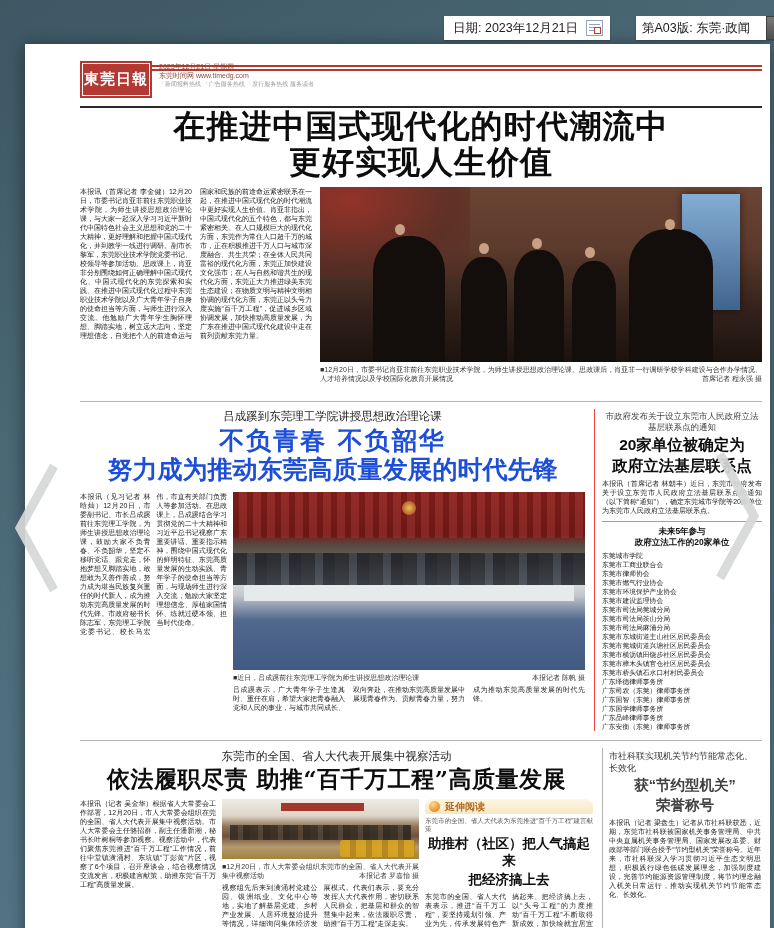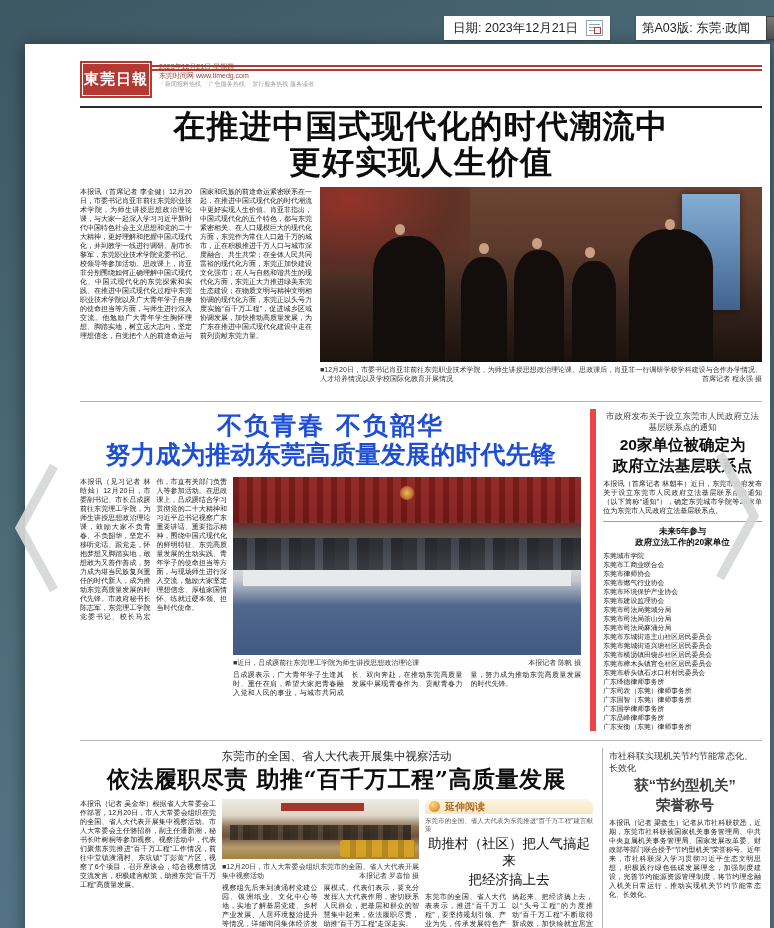--- a/index.html
+++ b/index.html
@@ -54,21 +54,21 @@
     background:linear-gradient(180deg,#6b4434 0%,#5c3a2c 35%,#33221b 70%,#1c120e 100%);}
   .p1-banner{position:absolute;left:0;top:0;width:34%;height:50%;
     background:radial-gradient(ellipse at 20% 15%,rgba(150,50,40,.95),rgba(92,42,34,.7) 60%,rgba(92,42,34,0));}
   .p1-screen{position:absolute;right:5%;top:4%;width:13%;height:66%;
     background:linear-gradient(180deg,#85aed4,#3f648f);box-shadow:0 0 8px rgba(0,0,0,.5);}
   .p1-f{position:absolute;bottom:0;background:#130e0b;border-radius:45% 45% 4% 4% / 28% 28% 0 0;}
   .p1-face{position:absolute;width:10px;height:11px;border-radius:50%;background:#c9a083;}
   
   .a2-region{display:flex;}
   .a2-main{width:505px;min-width:0;}
-  .a2-right{width:160px;margin-left:9px;padding-left:7px;border-left:6px solid #ef4444;}
+  .a2-right{width:160px;margin-left:9px;padding-left:7px;border-left:1px solid #ef4444;}
   .a2-kicker{font-size:11.5px;}
   .a2-h1,.a2-h2{text-align:center;font-family:"DejaVu Serif",serif;font-weight:bold;color:#1d4ed8;}
   .a2-h1{font-size:25px;line-height:29px;margin-top:2px;letter-spacing:2px;}
   .a2-h2{font-size:25px;line-height:30px;}
   .a2-row{display:flex;gap:6px;margin-top:7px;}
   .a2-text{width:147px;height:224px;column-count:2;column-gap:6px;}
   .a2-photoblock{flex:1;min-width:0;}
   .photo2{height:178px;position:relative;overflow:hidden;
     background:linear-gradient(180deg,#8e211d 0%,#7e1b18 24%,#554b44 30%,#6a625a 38%,#d6d9dc 52%,#c2c8ce 58%,#51678c 72%,#415a83 100%);}
   .photo2::before{content:"";position:absolute;left:0;right:0;top:0;height:26%;
@@ -105,21 +105,21 @@
     background:repeating-linear-gradient(90deg,#d8a41f 0 10px,#b7871a 10px 16px);}
   .a3-bottom{column-count:2;column-gap:6px;height:56px;margin-top:3px;}
   
   .extend{flex:1;min-width:0;}
   .ext-head{display:flex;align-items:center;gap:5px;height:15px;padding:0 4px;
     background:linear-gradient(#fdf6e3,#f7e8c4);border-radius:8px 8px 2px 2px;}
   .ext-icon{width:11px;height:11px;border-radius:50%;flex:none;
     background:radial-gradient(circle at 35% 30%,#ffd98a,#e8912c 70%,#c4701d);}
   .ext-label{font-size:10px;font-weight:bold;color:#b26a1f;}
   .ext-kicker{font-size:6.5px;line-height:8px;color:#555;margin-top:3px;text-align:justify;}
-  .ext-h{text-align:center;font-family:"DejaVu Serif",serif;font-weight:normal;font-size:13.5px;line-height:17px;color:#0d0d0d;margin-top:2px;}
+  .ext-h{text-align:center;font-family:"DejaVu Serif",serif;font-weight:bold;font-size:13.5px;line-height:17px;color:#0d0d0d;margin-top:2px;}
   .ext-body{column-count:2;column-gap:6px;height:72px;margin-top:4px;}
   
   .sb2-kicker{font-size:9px;line-height:12px;color:#333;margin-top:2px;}
   .sb2-h{text-align:center;font-weight:bold;font-size:14.5px;line-height:18px;color:#404040;margin-top:2px;}
   .sb2-body{margin-top:4px;}
   
   .chev{position:absolute;z-index:8;cursor:pointer;}
   .chev svg{display:block;}
 </style>
 </head>
@@ -178,20 +178,21 @@
           <span class="credit">首席记者 程永强 摄</span>
         </div>
       </div>
     </div>
   </div>
 
   <hr class="rule">
 
   <div class="a2-region">
     <div class="a2-main">
+      <div class="kicker a2-kicker">吕成蹊到东莞理工学院讲授思想政治理论课</div>
       <div class="a2-h1">不负青春 不负韶华</div>
       <div class="a2-h2">努力成为推动东莞高质量发展的时代先锋</div>
       <div class="a2-row">
         <div class="body-text a2-text">本报讯（见习记者 林晗灿）12月20日，市委副书记、市长吕成蹊前往东莞理工学院，为师生讲授思想政治理论课，鼓励大家不负青春、不负韶华，坚定不移听党话、跟党走，怀抱梦想又脚踏实地，敢想敢为又善作善成，努力成为堪当民族复兴重任的时代新人，成为推动东莞高质量发展的时代先锋。市政府秘书长陈志军，东莞理工学院党委书记、校长马宏伟，市直有关部门负责人等参加活动。在思政课上，吕成蹊结合学习贯彻党的二十大精神和习近平总书记视察广东重要讲话、重要指示精神，围绕中国式现代化的鲜明特征、东莞高质量发展的生动实践、青年学子的使命担当等方面，与现场师生进行深入交流，勉励大家坚定理想信念、厚植家国情怀、练就过硬本领、担当时代使命。</div>
         <div class="a2-photoblock">
           <div class="photo2">
             <div class="p2-emblem"></div>
             <div class="p2-people"></div>
             <div class="p2-table"></div>
           </div>

